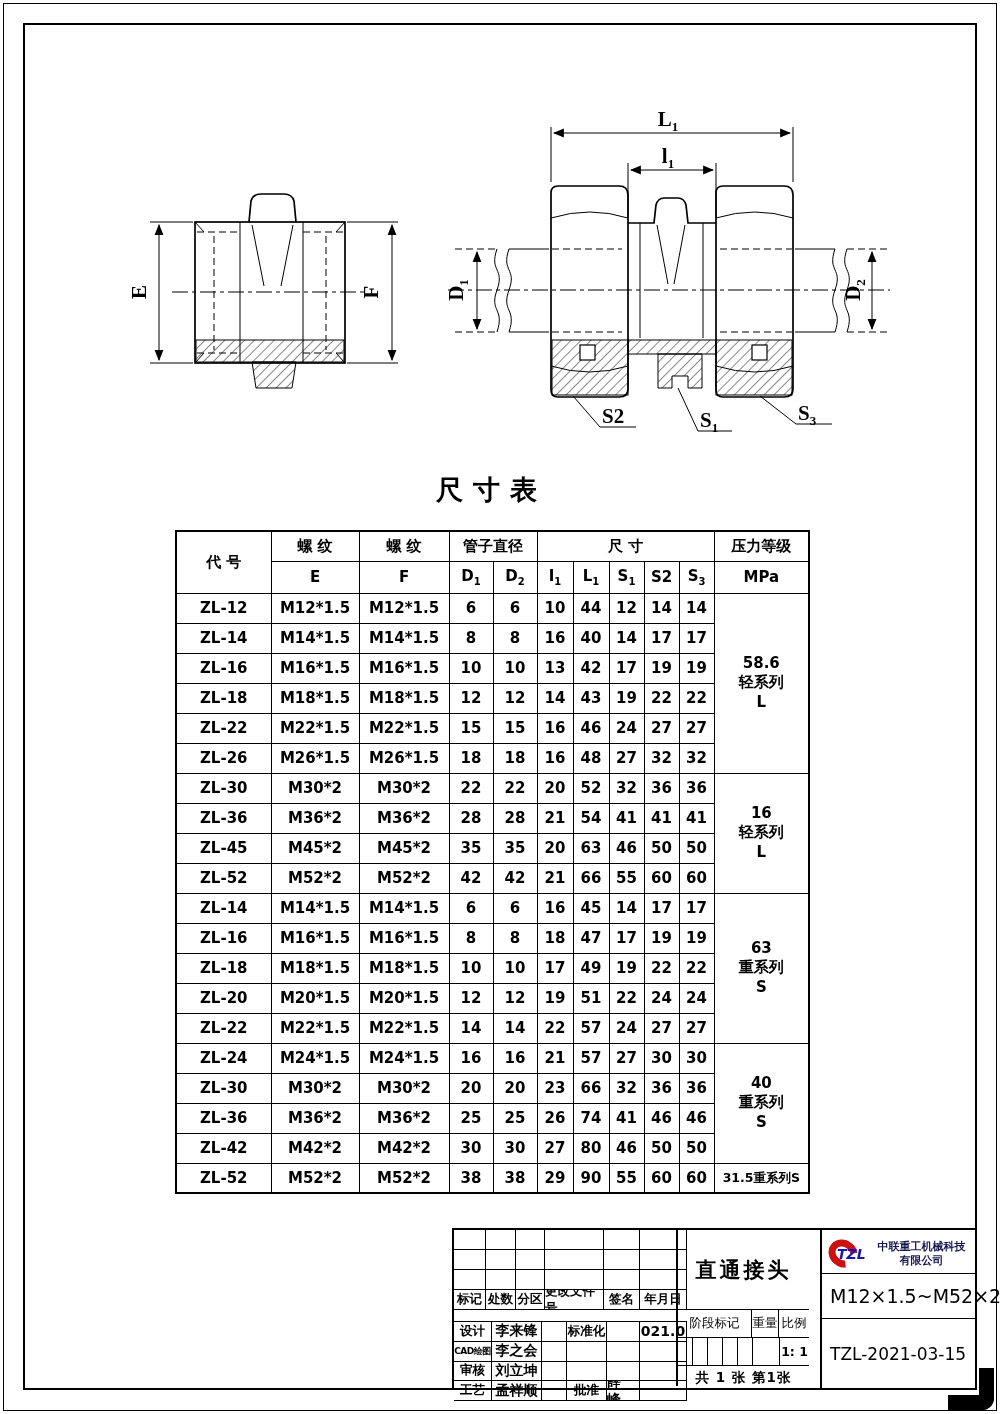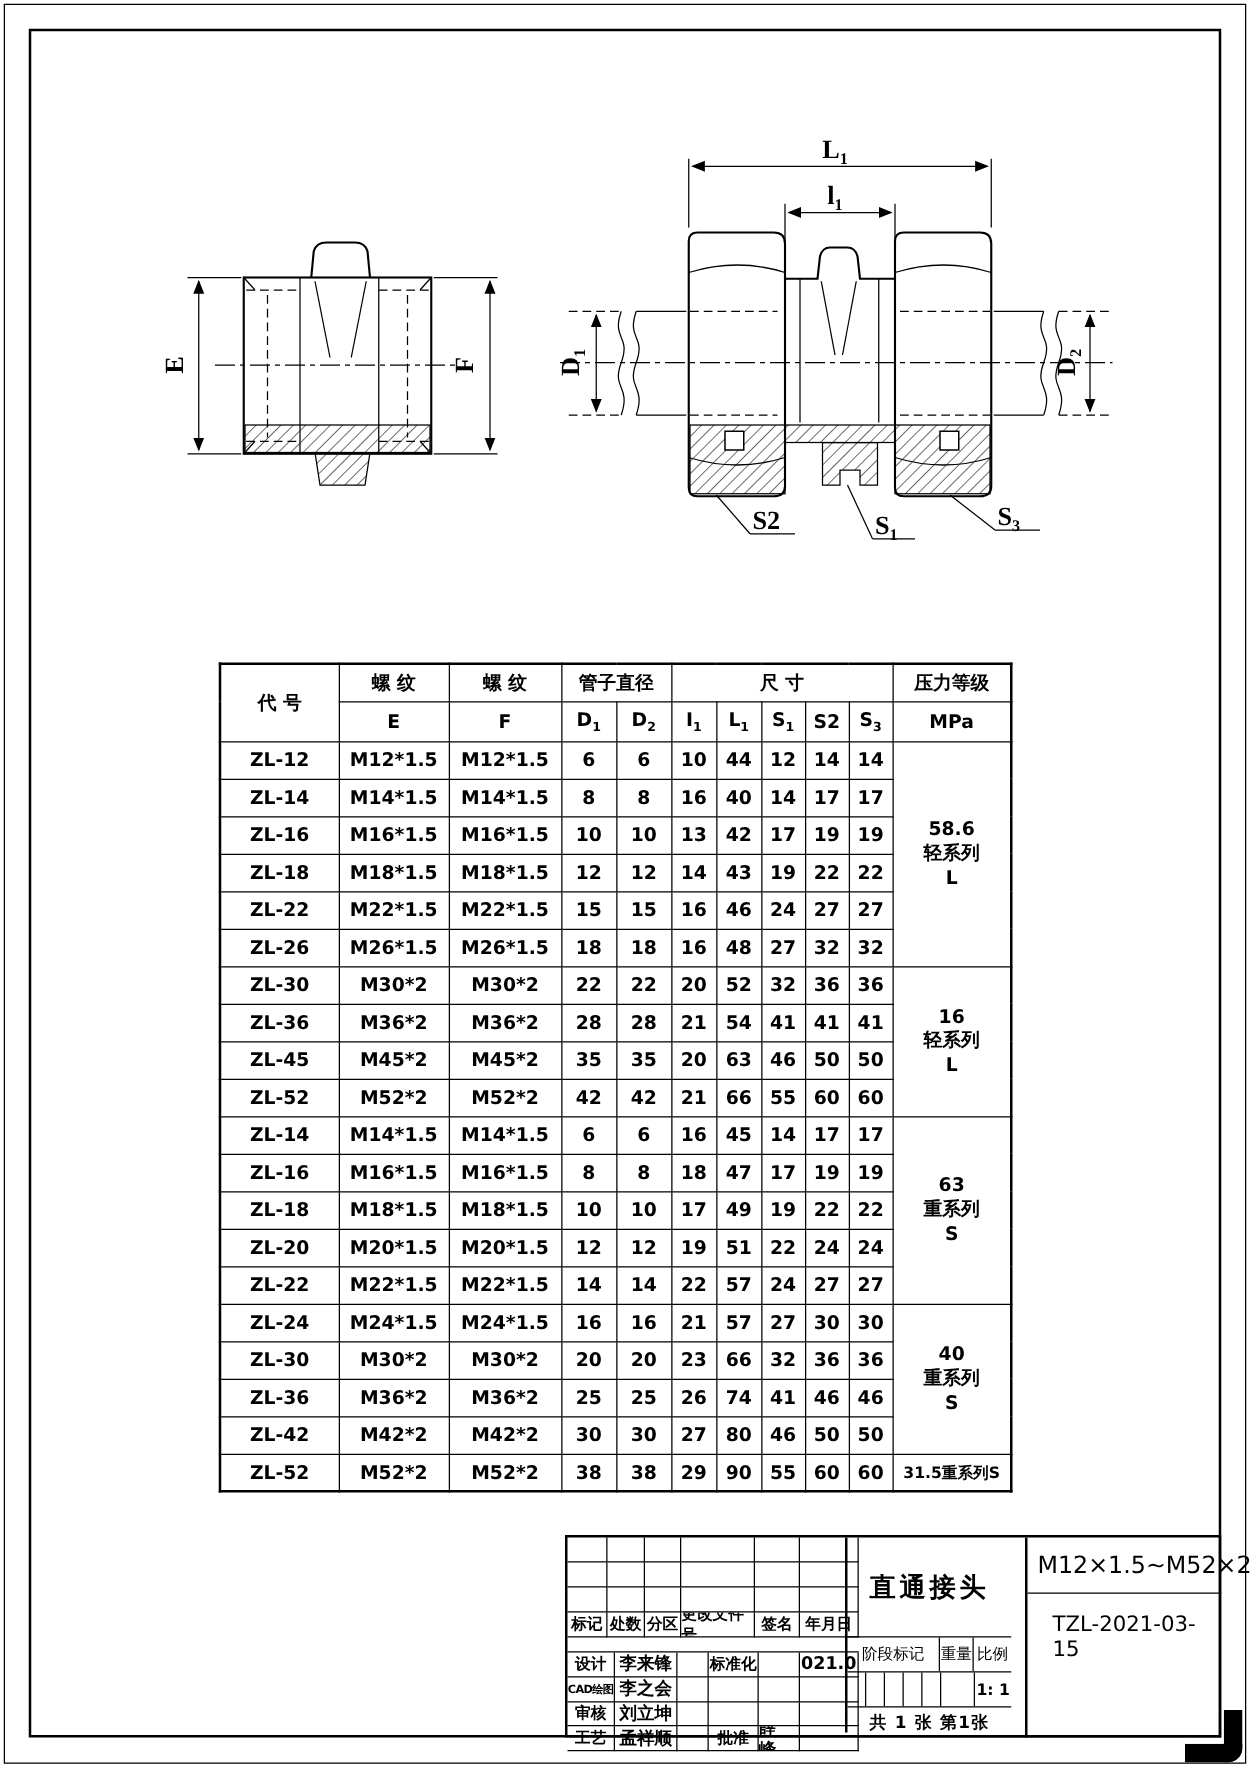--- a/index.html
+++ b/index.html
@@ -65,21 +65,21 @@
   .tb-logo{height:44px;border-bottom:1.5px solid #000;position:relative;padding:4px 2px 0 6px;
     display:flex;align-items:center}
   .logo-mark{position:relative;width:40px;height:32px;flex:0 0 40px}
   .logo-c{position:absolute;left:0;top:2px;width:30px;height:27px;border:7px solid #cc1111;
     border-radius:50%;border-right-color:transparent;transform:rotate(38deg)}
   .logo-tzl{position:absolute;left:9px;top:8px;color:#1515b5;font-weight:bold;font-style:italic;
     font-size:14px;letter-spacing:0}
   .logo-co{flex:1;text-align:center;font-size:11px;font-weight:bold;color:#181850;line-height:1.25}
   .tb-spec{height:45px;border-bottom:1.5px solid #000;display:flex;align-items:center;
     padding-left:8px;font-size:19px}
-  .tb-doc{height:69px;display:flex;align-items:center;padding-left:20px;font-size:17px}
+  .tb-doc{height:69px;display:flex;align-items:center;padding-left:8px;font-size:17px}
 
   .corner-mark{position:absolute;left:948px;top:1368px;width:46px;height:42px;
     border-right:15px solid #000;border-bottom:15px solid #000;border-radius:0 0 12px 0}
 </style>
 </head>
 <body>
 
 <div id="page">
   <div class="border-outer"></div>
   <div class="border-inner"></div>
@@ -223,20 +223,21 @@
     </g>
     <g>
       <line class="tn" x1="760" y1="396" x2="796" y2="424"></line>
       <line class="tn" x1="796" y1="424" x2="832" y2="424"></line>
       <text class="dt" x="798" y="420">
         <tspan>S</tspan><tspan class="ss" dy="5">3</tspan>
       </text>
     </g>
   </svg>
 
+  <div class="tbl-title">尺寸表</div>
 
   <table id="dim-table">
     <colgroup>
       <col style="width:95px">
         <col style="width:88px">
         <col style="width:90px">
       <col style="width:44px">
         <col style="width:44px">
         <col style="width:36px">
       <col style="width:36px">
@@ -606,19 +607,29 @@
           <div></div>
         <div></div>
           <div></div>
           <div></div>
         <div>1: 1</div>
       </div>
       <div class="tb-sheet">共 1 张 第1张</div>
     </div>
 
     <div class="tb-right">
+      <div class="tb-logo">
+        <span class="logo-mark">
+          <span class="logo-c"></span>
+          <span class="logo-tzl">TZL</span>
+        </span>
+        <span class="logo-co">
+          <span>中联重工机械科技</span><br>
+          <span>有限公司</span>
+        </span>
+      </div>
       <div class="tb-spec">M12×1.5~M52×2</div>
       <div class="tb-doc">TZL-2021-03-15</div>
     </div>
   </div>
 
   <div class="corner-mark"></div>
 </div>
 
 </body></html>

